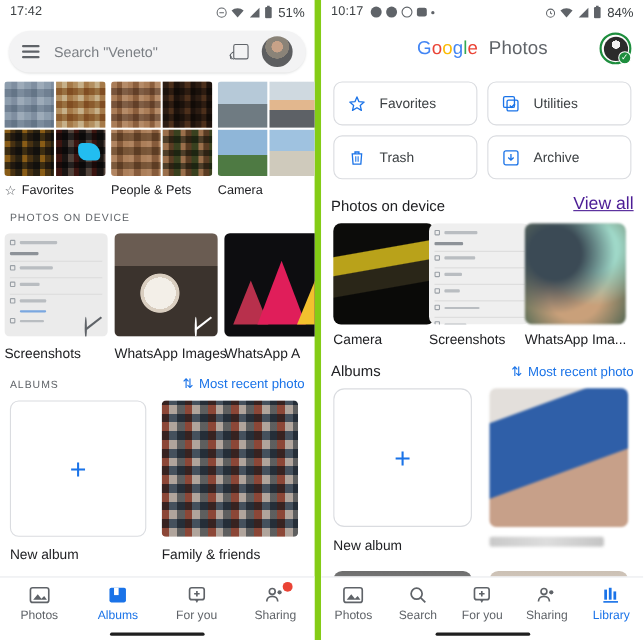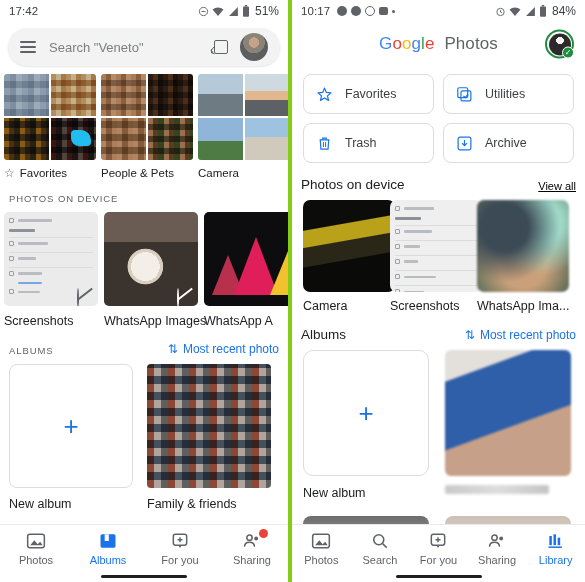--- a/index.html
+++ b/index.html
@@ -4,21 +4,21 @@
 <style>
   * { box-sizing: border-box; margin: 0; padding: 0; }
   html, body {
     width: 585px; height: 582px;
     font-family: "Liberation Sans", sans-serif;
     background: #ffffff;
     overflow: hidden;
   }
   .screen-pair { display: flex; width: 585px; height: 582px; }
   .panel { position: relative; height: 582px; background: #ffffff; overflow: hidden; }
-  .panel-left  { width: 292px; border-right: 4px solid #84cc16; }
+  .panel-left  { width: 292px; border-right: 6px solid #84cc16; }
   .panel-right { width: 293px; }
 
   
   .statusbar {
     height: 22px; display: flex; align-items: center;
     padding: 0 9px; font-size: 11.5px; color: #3c4043; font-weight: 500;
   }
   .sb-time { letter-spacing: .1px; }
   .sb-notifs { display: flex; align-items: center; gap: 4px; margin-left: 7px; }
   .sb-spacer { flex: 1; }
@@ -93,21 +93,21 @@
   .ph-city4 { background: linear-gradient(180deg,#9fc2e0 0 45%,#cfcabc 45% 100%); }
   .cyanblob {
     position: absolute; left: 44%; top: 28%; width: 20px; height: 16px;
     background: #22bdf0; border-radius: 4px 10px 4px 8px;
   }
 
   
   .sec-caps { font-size: 9.5px; letter-spacing: .9px; color: #5f6368; padding: 14px 9px 8px; font-weight: 500; }
   .sec-row { display: flex; align-items: flex-end; justify-content: space-between; padding: 14px 9px 8px; }
   .sec-title { font-size: 13.5px; color: #202124; font-weight: 500; }
-  .sec-link { font-size: 11px; color: #000000; font-weight: 500; text-decoration: underline; }
+  .sec-link { font-size: 16px; color: #4c1d95; font-weight: 500; text-decoration: underline; }
   .sort-link { display: flex; align-items: center; gap: 5px; font-size: 12px; color: #1a73e8; font-weight: 500; }
   .sort-ic { font-size: 12px; line-height: 1; }
 
   
   .dev-row { display: flex; gap: 6px; padding: 0 4px; }
   .dev-cell { width: 94px; }
   .dev-thumb { width: 94px; height: 94px; border-radius: 5px; overflow: hidden; position: relative; }
   .dev-name { margin-top: 8px; font-size: 12.5px; color: #202124; white-space: nowrap; }
   .eyeoff {
     position: absolute; right: 6px; bottom: 6px; width: 15px; height: 11px;

